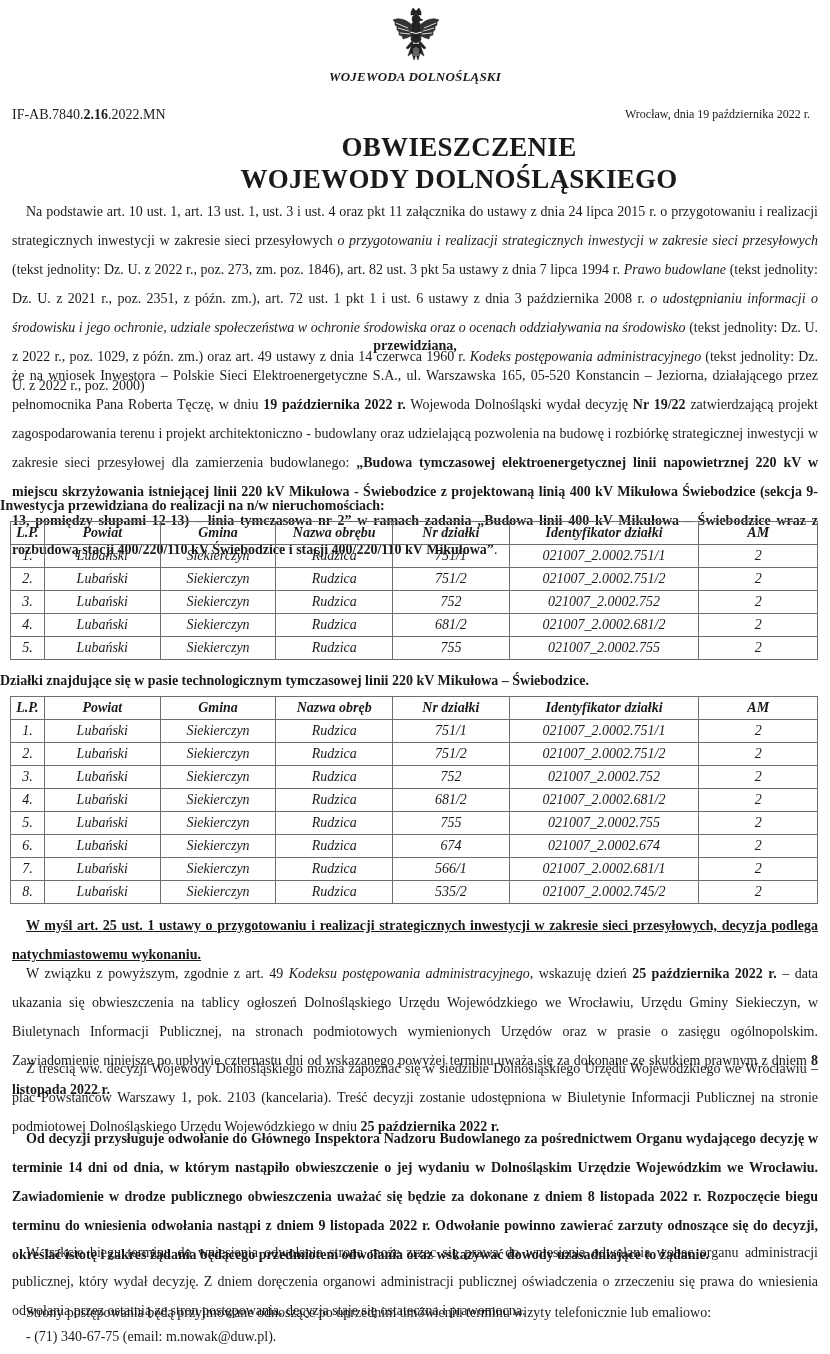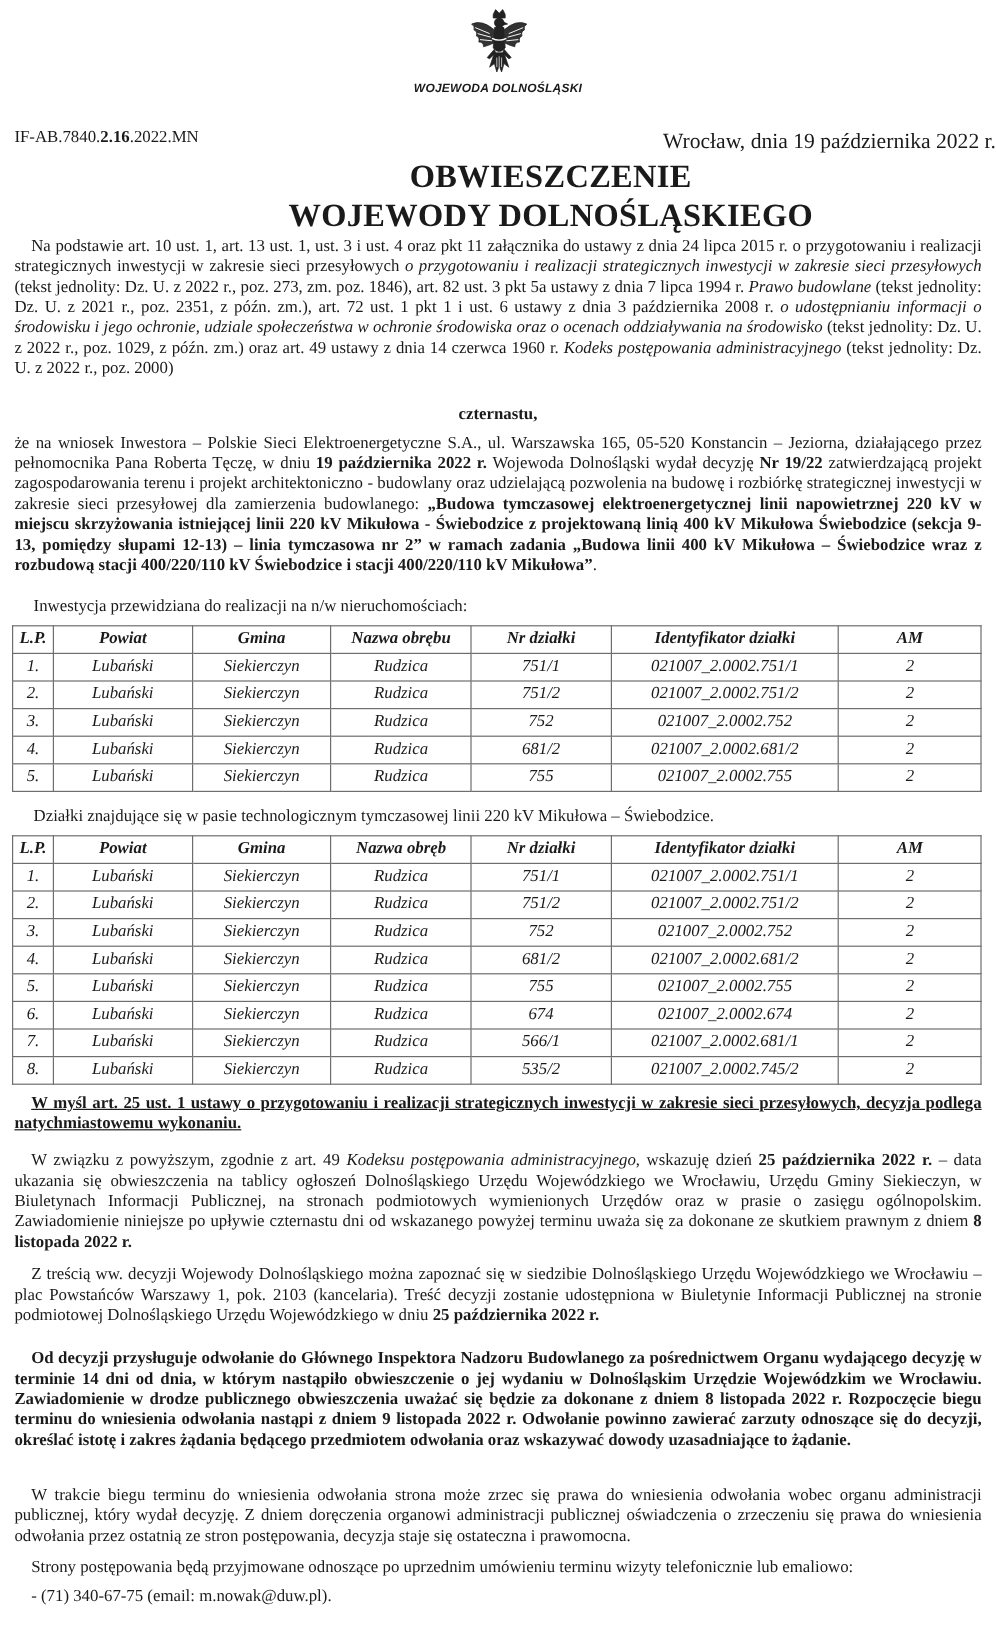--- a/index.html
+++ b/index.html
@@ -6,39 +6,39 @@
   body {
     width: 830px; height: 1354px; overflow: hidden;
     font-family: "Liberation Serif", "DejaVu Serif", serif;
     color: #1a1a1a;
     position: relative;
   }
   .page { position: absolute; left: 0; top: 0; width: 830px; }
   .emblem { position: absolute; left: 388px; top: 6px; width: 56px; height: 62px; }
   .authority {
     position: absolute; left: 0; width: 830px; top: 69px; text-align: center;
-    font-family: Liberation Sans, sans-serif;
-    font-weight: bold; font-style: italic; font-size: 10px; letter-spacing: 0.2px;
+    font-family: Liberation Serif, serif;
+    font-weight: bold; font-style: italic; font-size: 13px; letter-spacing: 0.2px;
   }
   .ref { position: absolute; left: 12px; top: 107px; font-size: 14px; }
   .ref b { font-weight: bold; }
-  .datel { position: absolute; right: 0; top: 107px; font-size: 18px; }
+  .datel { position: absolute; right: 20px; top: 107px; font-size: 12px; }
   .title {
     position: absolute; left: 0; width: 830px; text-align: center;
     font-weight: bold; font-size: 27px; line-height: 30px; letter-spacing: 0.3px; padding-left: 44px;
   }
   .t1 { top: 132px; }
   .t2 { top: 164px; }
   .para {
     position: absolute; left: 12px; width: 806px;
-    font-size: 14px; line-height: 17px; text-align: justify;
+    font-size: 14px; line-height: 29px; text-align: justify;
   }
   .para.indent { text-indent: 14px; }
   .center-bold { position: absolute; left: 0; width: 830px; text-align: center; font-weight: bold; font-size: 14px; }
-  .section-heading { position: absolute; left: 28px; font-weight: normal; font-size: 14px; }
+  .section-heading { position: absolute; left: 0; font-weight: bold; font-size: 14px; }
   table.plots {
     position: absolute; left: 10px; width: 808px;
     border-collapse: collapse; font-size: 14px; font-style: italic;
   }
   table.plots th, table.plots td {
     border: 1px solid #6e6e6e; text-align: center; padding: 0; height: 22px;
   }
   table.plots th { font-weight: bold; }
   .c0 { width: 33px; } .c1 { width: 115px; } .c2 { width: 115px; }
   .c3 { width: 116px; } .c4 { width: 116px; } .c5 { width: 189px; } .c6 { width: 118px; }
@@ -79,21 +79,21 @@
   <div class="authority">WOJEWODA DOLNOŚLĄSKI</div>
 
   <div class="ref"><span>IF-AB.7840.</span><b>2.16</b><span>.2022.MN</span></div>
   <div class="datel">Wrocław, dnia 19 października 2022 r.</div>
 
   <div class="title t1">OBWIESZCZENIE</div>
   <div class="title t2">WOJEWODY DOLNOŚLĄSKIEGO</div>
 
   <div class="para indent" style="top:197px;"><span>Na podstawie art. 10 ust. 1, art. 13 ust. 1, ust. 3 i ust. 4 oraz pkt 11 załącznika do ustawy z dnia 24 lipca 2015 r. o przygotowaniu i realizacji strategicznych inwestycji w zakresie sieci przesyłowych </span><i>o przygotowaniu i realizacji strategicznych inwestycji w zakresie sieci przesyłowych</i><span> (tekst jednolity: Dz. U. z 2022 r., poz. 273, zm. poz. 1846), art. 82 ust. 3 pkt 5a ustawy z dnia 7 lipca 1994 r. </span><i>Prawo budowlane</i><span> (tekst jednolity: Dz. U. z 2021 r., poz. 2351, z późn. zm.), art. 72 ust. 1 pkt 1 i ust. 6 ustawy z dnia  3 października 2008 r. </span><i>o udostępnianiu informacji o środowisku i jego ochronie, udziale społeczeństwa w ochronie środowiska oraz o ocenach oddziaływania na środowisko</i><span> (tekst jednolity: Dz. U. z 2022 r., poz. 1029, z późn. zm.) oraz art. 49 ustawy z dnia 14 czerwca 1960 r. </span><i>Kodeks postępowania administracyjnego</i><span> (tekst jednolity: Dz. U. z 2022 r., poz. 2000)</span></div>
 
-  <div class="center-bold" style="top:338px;">czternastu,</div>
+  <div class="center-bold" style="top:338px;">przewidziana,</div>
 
   <div class="para" style="top:361px;"><span>że na wniosek Inwestora – Polskie Sieci Elektroenergetyczne S.A., ul. Warszawska 165, 05-520 Konstancin – Jeziorna, działającego przez pełnomocnika Pana Roberta Tęczę, w dniu </span><b>19 października 2022 r.</b><span> Wojewoda Dolnośląski wydał decyzję </span><b>Nr 19/22</b><span> zatwierdzającą projekt zagospodarowania terenu i projekt architektoniczno - budowlany oraz udzielającą pozwolenia na budowę i rozbiórkę strategicznej inwestycji w zakresie sieci przesyłowej dla zamierzenia budowlanego: </span><b>„Budowa tymczasowej elektroenergetycznej linii napowietrznej 220 kV w miejscu skrzyżowania istniejącej linii 220 kV Mikułowa - Świebodzice z projektowaną linią 400 kV Mikułowa Świebodzice (sekcja 9-13, pomiędzy słupami 12-13) – linia  tymczasowa nr 2” w ramach zadania „Budowa linii 400 kV Mikułowa – Świebodzice wraz z rozbudową stacji 400/220/110 kV Świebodzice i stacji 400/220/110 kV Mikułowa”</b><span>.</span></div>
 
   <div class="section-heading" style="top:498px;">Inwestycja przewidziana do realizacji na n/w nieruchomościach:</div>
 
   <table class="plots" style="top:521px;">
     <thead>
         <tr id="t1head">
           <th class="c0">L.P.</th>
           <th class="c1">Powiat</th>

